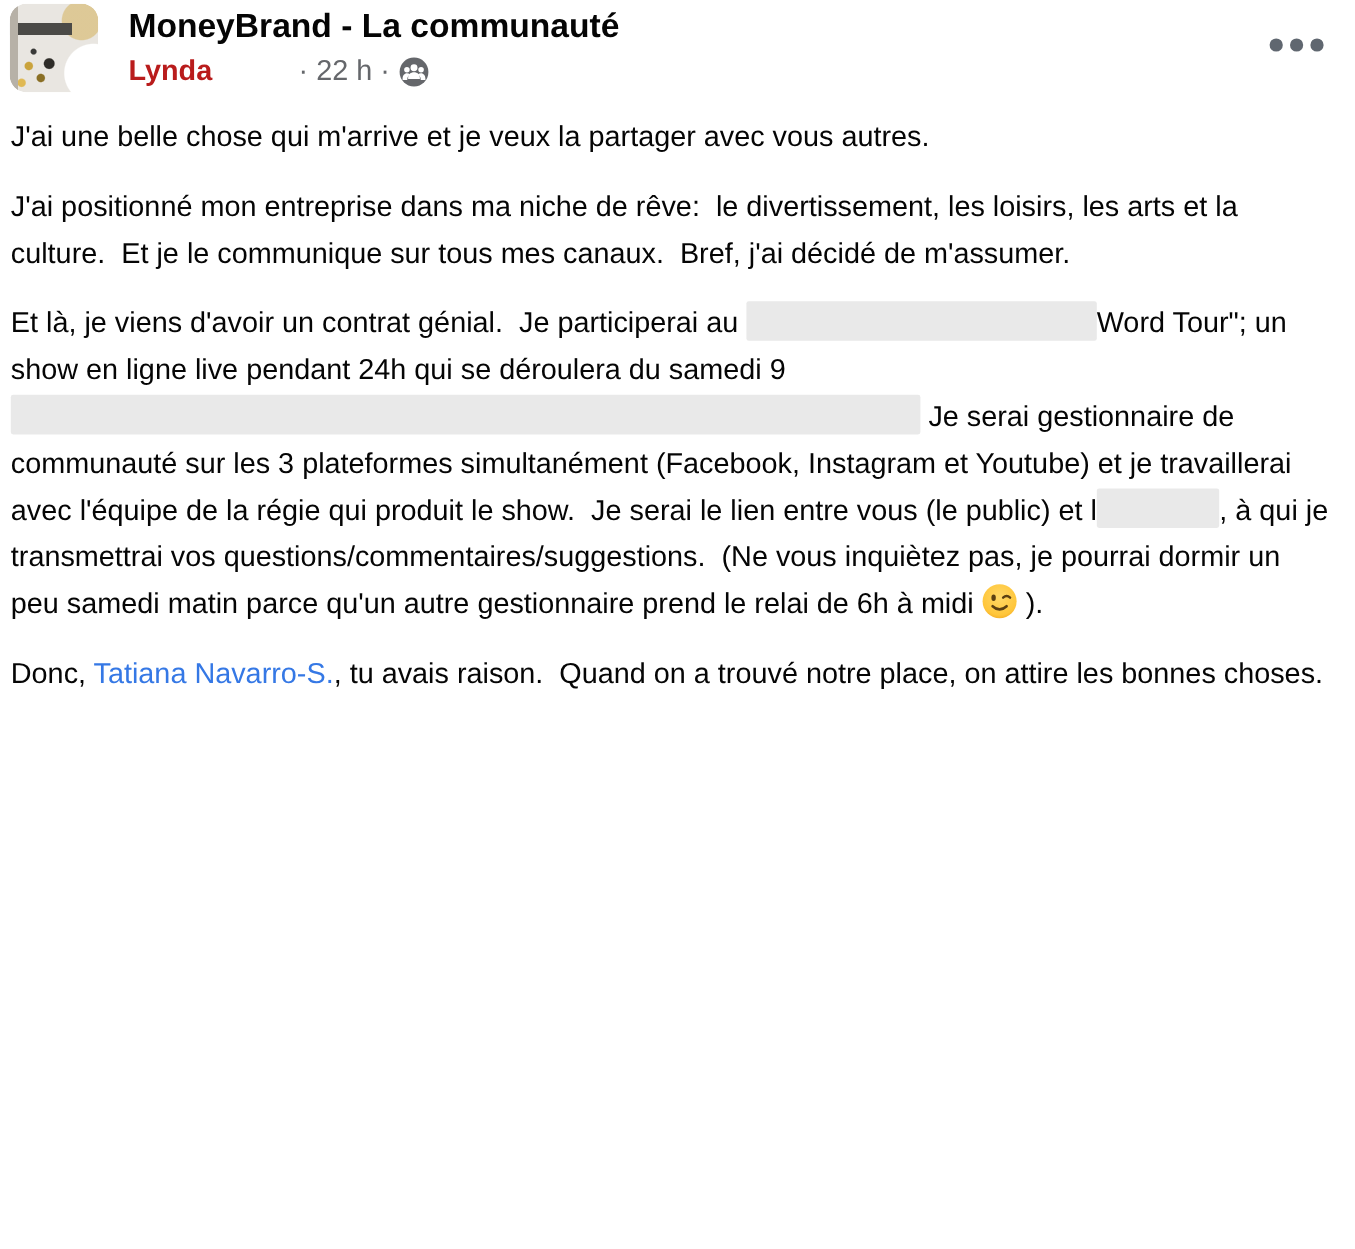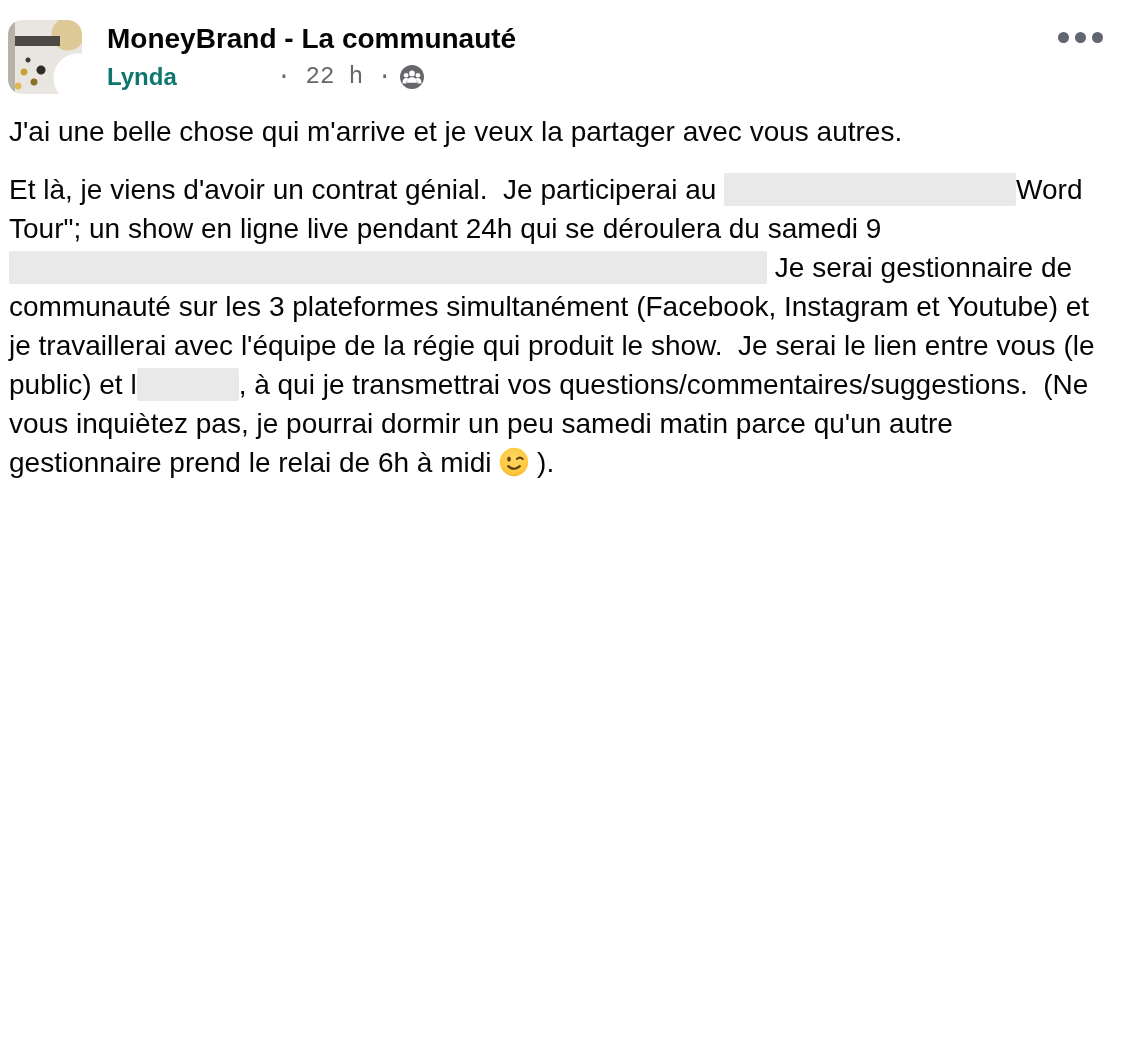--- a/index.html
+++ b/index.html
@@ -8,21 +8,21 @@
     background: #ffffff;
     font-family: "Liberation Sans", "DejaVu Sans", sans-serif;
     color: #050505;
     overflow: hidden;
   }
   .post { position: relative; width: 1129px; }
 
   
   .post-header {
     display: flex; align-items: flex-start;
-    padding: 18px 18px 0 8px;
+    padding: 1px 18px 0 8px;
     position: relative;
     text-align: right;
   }
   .avatar {
     width: 74px; height: 74px; flex: 0 0 74px;
     border-radius: 14px;
     margin-top: 2px;
     background-color: #e9e6e1;
     background-image:
       linear-gradient(90deg, #b7b1a7 0 7px, rgba(183,177,167,0) 7px),
@@ -42,34 +42,34 @@
   .header-text { margin-left: 25px; padding-top: 4px; }
   .group-name {
     font-size: 28px; font-weight: 700; line-height: 34px;
     color: #050505; cursor: pointer;
   }
   .byline {
     display: flex; align-items: center;
     margin-top: 6px;
     font-size: 24px; color: #65676b; line-height: 30px;
   }
-  .author { font-weight: 600; color: #0f766e; cursor: pointer; }
-  .time { margin-left: 100px; font-weight: 400; cursor: pointer; font-family: Liberation Mono, monospace; }
+  .author { font-weight: 600; color: #b91c1c; cursor: pointer; }
+  .time { margin-left: 72px; font-weight: 400; cursor: pointer; }
   .privacy { display: inline-flex; margin-left: 7px; }
   .menu-btn {
     position: absolute; right: 20px; top: 26px;
     display: flex; gap: 6px; padding: 6px; cursor: pointer;
   }
   .menu-btn .dot { width: 11px; height: 11px; border-radius: 50%; background: #606770; }
 
   
   .post-body { padding: 18px 20px 0 9px; }
   .post-body p {
     margin: 0 0 19px 0;
-    font-size: 28px; line-height: 39px;
+    font-size: 24px; line-height: 39px;
     color: #050505;
     white-space: pre-wrap;
   }
   .redact {
     display: inline-block;
     height: 33px;
     background: #e9e9e9;
     border-radius: 2px;
     vertical-align: -7px;
   }
@@ -109,28 +109,30 @@
     </div>
     <div class="menu-btn">
         <span class="dot"></span>
         <span class="dot"></span>
         <span class="dot"></span>
       </div>
   </div>
 
   <div class="post-body">
     <p><span>J'ai une belle chose qui m'arrive et je veux la partager avec vous autres.</span></p>
+    <p><span>J'ai positionné mon entreprise dans ma niche de rêve:  le divertissement, les loisirs, les arts et la culture.  Et je le communique sur tous mes canaux.  Bref, j'ai décidé de m'assumer.</span></p>
     <p><span>Et là, je viens d'avoir un contrat génial.  Je participerai au </span><span class="redact r1"></span><span>Word Tour"; un show en ligne live pendant 24h qui se déroulera du samedi 9 </span><span class="redact r2"></span><span> Je serai gestionnaire de communauté sur les 3 plateformes simultanément (Facebook, Instagram et Youtube) et je travaillerai avec l'équipe de la régie qui produit le show.  Je serai le lien entre vous (le public) et l</span><span class="redact r3"></span><span>, à qui je transmettrai vos questions/commentaires/suggestions.  (Ne vous inquiètez pas, je pourrai dormir un peu samedi matin parce qu'un autre gestionnaire prend le relai de 6h à midi </span><span class="emoji"><svg width="30" height="30" viewBox="0 0 36 36">
             <defs>
               <radialGradient id="eg" cx="50%" cy="38%" r="70%">
                 <stop offset="0%" stop-color="#ffd766"></stop>
                 <stop offset="75%" stop-color="#ffc63a"></stop>
                 <stop offset="100%" stop-color="#f0a420"></stop>
               </radialGradient>
             </defs>
             <circle cx="18" cy="18" r="17" fill="url(#eg)"></circle>
             <ellipse cx="12" cy="14.5" rx="2.2" ry="3.2" fill="#5c4012"></ellipse>
             <path d="M21.5 14.5q3.5-3.4 7 0" stroke="#5c4012" stroke-width="2.4" fill="none" stroke-linecap="round"></path>
             <path d="M11 23q7 6.5 14 0" stroke="#5c4012" stroke-width="2.6" fill="none" stroke-linecap="round"></path>
           </svg></span><span> ).</span></p>
+    <p><span>Donc, </span><a class="mention">Tatiana Navarro-S.</a><span>, tu avais raison.  Quand on a trouvé notre place, on attire les bonnes choses.</span></p>
   </div>
 
 </div>
 
 </body></html>

